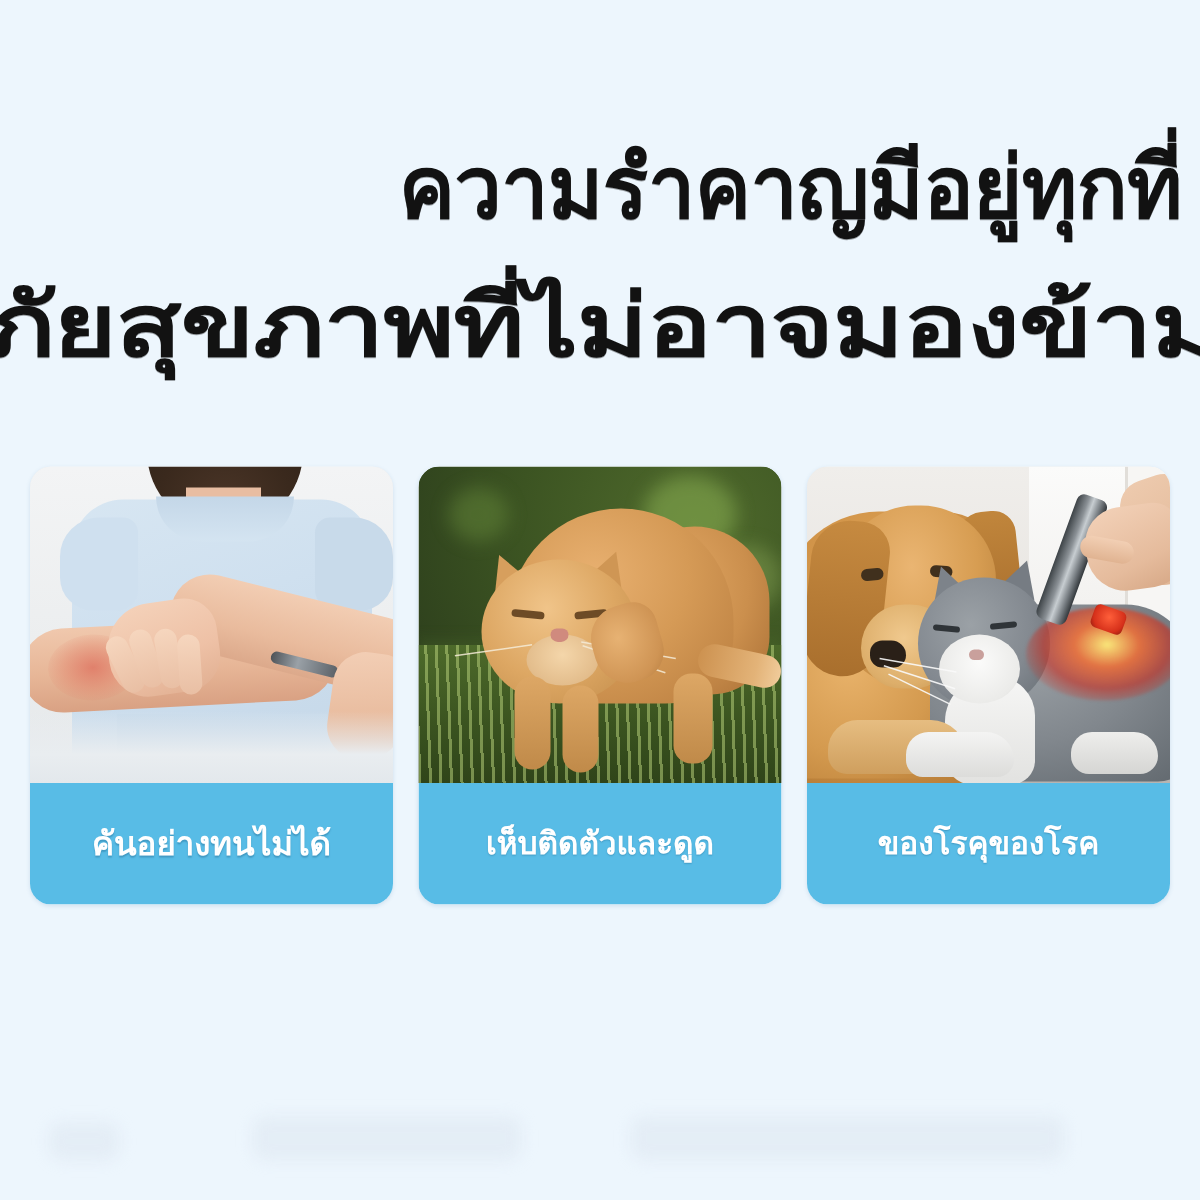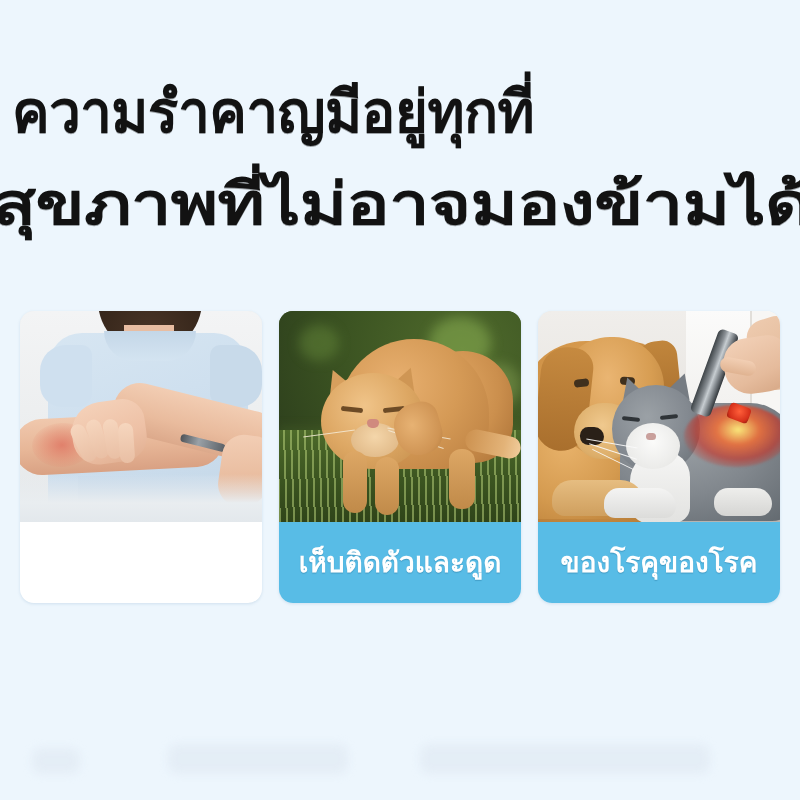--- a/index.html
+++ b/index.html
@@ -12,23 +12,23 @@
     background: #edf6fd;
     font-family: "Liberation Sans", "DejaVu Sans", sans-serif;
     overflow: hidden;
     position: relative;
   }
 
   
   .headline {
     position: absolute;
     left: 0;
-    top: 74px;
+    top: 88px;
     width: 800px;
-    text-align: left;
+    text-align: right;
   }
   .headline-line {
     display: block;
     color: #121212;
     font-weight: 700;
     letter-spacing: -0.5px;
     white-space: nowrap;
     text-shadow: 0 1px 0 rgba(0,0,0,0.35);
   }
   .headline-line-1 {
@@ -83,21 +83,21 @@
   }
   .caption-line {
     display: block;
     font-size: 21px;
     font-weight: 700;
     line-height: 30px;
     white-space: nowrap;
     text-shadow: 0 1px 1px rgba(20,90,130,0.35);
   }
   .card-1 .caption-line { font-size: 22px; }
-  .card-2 .caption-line, .card-3 .caption-line { font-size: 28px; }
+  .card-2 .caption-line, .card-3 .caption-line { font-size: 21px; }
 
   
   .ph1-bg {
     position: absolute; inset: 0;
     background:
       linear-gradient(180deg, #f3f4f5 0%, #eceeef 55%, #e4e7e9 100%);
   }
   .ph1-hair {
     position: absolute;
     left: 78px; top: -26px;
@@ -594,20 +594,23 @@
       <div class="ph1-arm-upper"></div>
       <div class="ph1-watch"></div>
       <div class="ph1-hand"></div>
       <div class="ph1-finger ph1-f1"></div>
       <div class="ph1-finger ph1-f2"></div>
       <div class="ph1-finger ph1-f3"></div>
       <div class="ph1-finger ph1-f4"></div>
       <div class="ph1-hand-r"></div>
       <div class="ph1-shirt-bot"></div>
       <div class="ph1-bot"></div>
+    </div>
+    <div class="card-caption">
+      <span class="caption-line">คันอย่างทนไม่ได้</span>
     </div>
   </div>
 
   <div class="card card-2">
     <div class="card-photo">
       <div class="ph2-bg"></div>
       <div class="ph2-bokeh ph2-b1"></div>
       <div class="ph2-bokeh ph2-b2"></div>
       <div class="ph2-bokeh ph2-b3"></div>
       <div class="ph2-grass-blur"></div>

